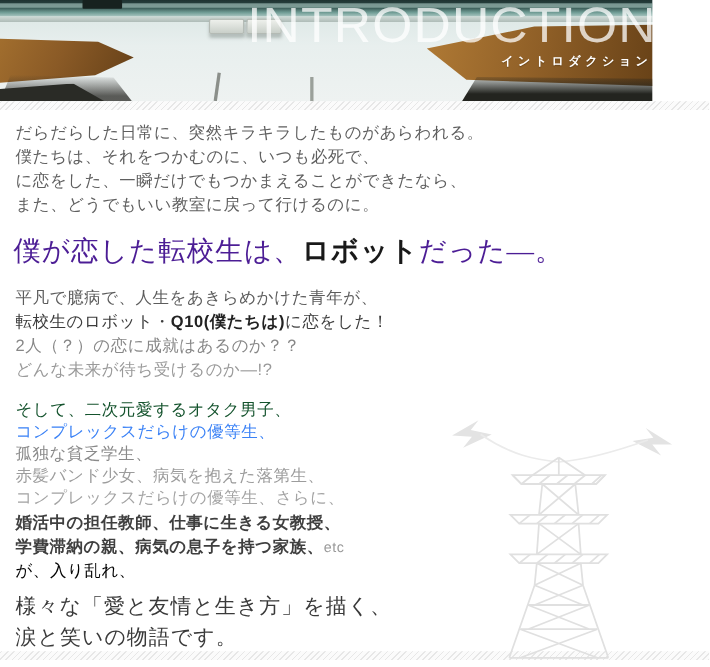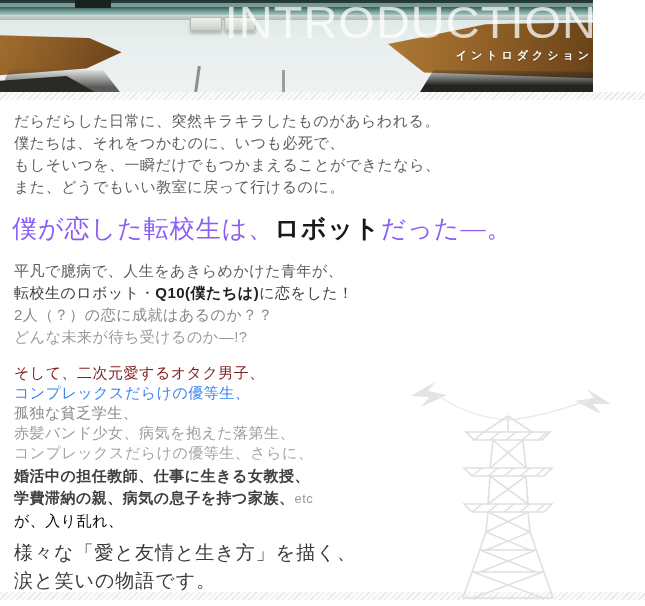--- a/index.html
+++ b/index.html
@@ -46,30 +46,30 @@
   
   .stripe{width:645px;height:8px;
     background:repeating-linear-gradient(-45deg,#e7e7e7 0 1px,#fbfbfb 1px 4px);}
   .stripe-bottom{position:absolute;left:0;top:592px;}
   
   .content{position:relative;z-index:2;padding:10px 0 0 14px;}
   .content p{margin:0;}
   .jp{font-size:15px;line-height:22px;color:#5f5f5f;letter-spacing:.5px;}
   .p1{margin-top:0;}
   .catch{margin:13px 0 0 -2px !important;font-size:25px;line-height:34px;white-space:nowrap;}
-  .catch .serif{font-family:"Liberation Serif","DejaVu Serif",serif;color:#8b5cf6;letter-spacing:1px;}
+  .catch .serif{font-family:"Liberation Serif","DejaVu Serif",serif;color:#4c1d95;letter-spacing:1px;}
   .catch .robot{font-family:Liberation Sans, sans-serif;font-weight:bold;color:#191919;letter-spacing:1px;}
   .p2{margin-top:14px !important;}
   .p2 .ln1{color:#5c5c5c;}
   .p2 .ln2{color:#3c3c3c;}
   .p2 .q10{font-weight:bold;color:#222;}
   .p2 .ln3{color:#878787;}
   .p2 .ln4{color:#9a9a9a;}
   .p3{margin-top:15px !important;font-size:15px;line-height:20px;}
-  .p3 .ln1{color:#7f1d1d;}
+  .p3 .ln1{color:#14532d;}
   .p3 .ln2{color:#3b82f6;}
   .p3 .ln3{color:#8a8a8a;}
   .p3 .ln4{color:#9c9c9c;}
   .p3 .ln5{color:#a4a4a4;}
   .p4{margin-top:2px !important;}
   .p4 .strong{font-weight:bold;color:#3f3f3f;}
   .p4 .etc{color:#999;font-size:13px;}
   .p4 .ln3{color:#000000;}
   .p5{margin-top:7px !important;font-family:"Liberation Serif","DejaVu Serif",serif;
     font-size:19px;line-height:28px;color:#3a3a3a;letter-spacing:1px;}
@@ -123,21 +123,21 @@
       <path d="M75,176 L131,198 M131,176 L75,198 M68,198 L138,198"></path>
       <path d="M68,198 L138,224 M138,198 L68,224 M58,224 L148,224"></path>
     </g>
   </svg>
 
   <div class="content">
 
     <p class="jp p1">
       <span>だらだらした日常に、突然キラキラしたものがあらわれる。</span><br>
       <span>僕たちは、それをつかむのに、いつも必死で、</span><br>
-      <span>もしそいつを、一瞬だけでもつかまえることができたなら、</span><br>
+      <span>に恋をした、一瞬だけでもつかまえることができたなら、</span><br>
       <span>また、どうでもいい教室に戻って行けるのに。</span>
     </p>
 
     <p class="catch">
       <span class="serif">僕が恋した転校生は、</span><span class="robot">ロボット</span><span class="serif">だった―。</span>
     </p>
 
     <p class="jp p2">
       <span class="ln1">平凡で臆病で、人生をあきらめかけた青年が、</span><br>
       <span class="ln2"><span>転校生のロボット・</span><span class="q10">Q10(僕たちは)</span><span>に恋をした！</span></span><br>

